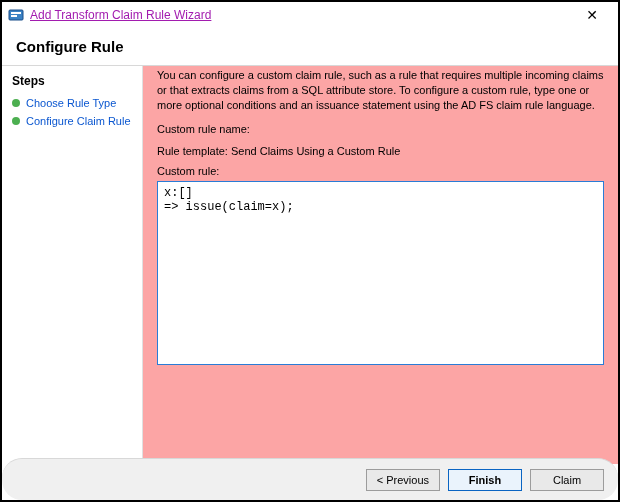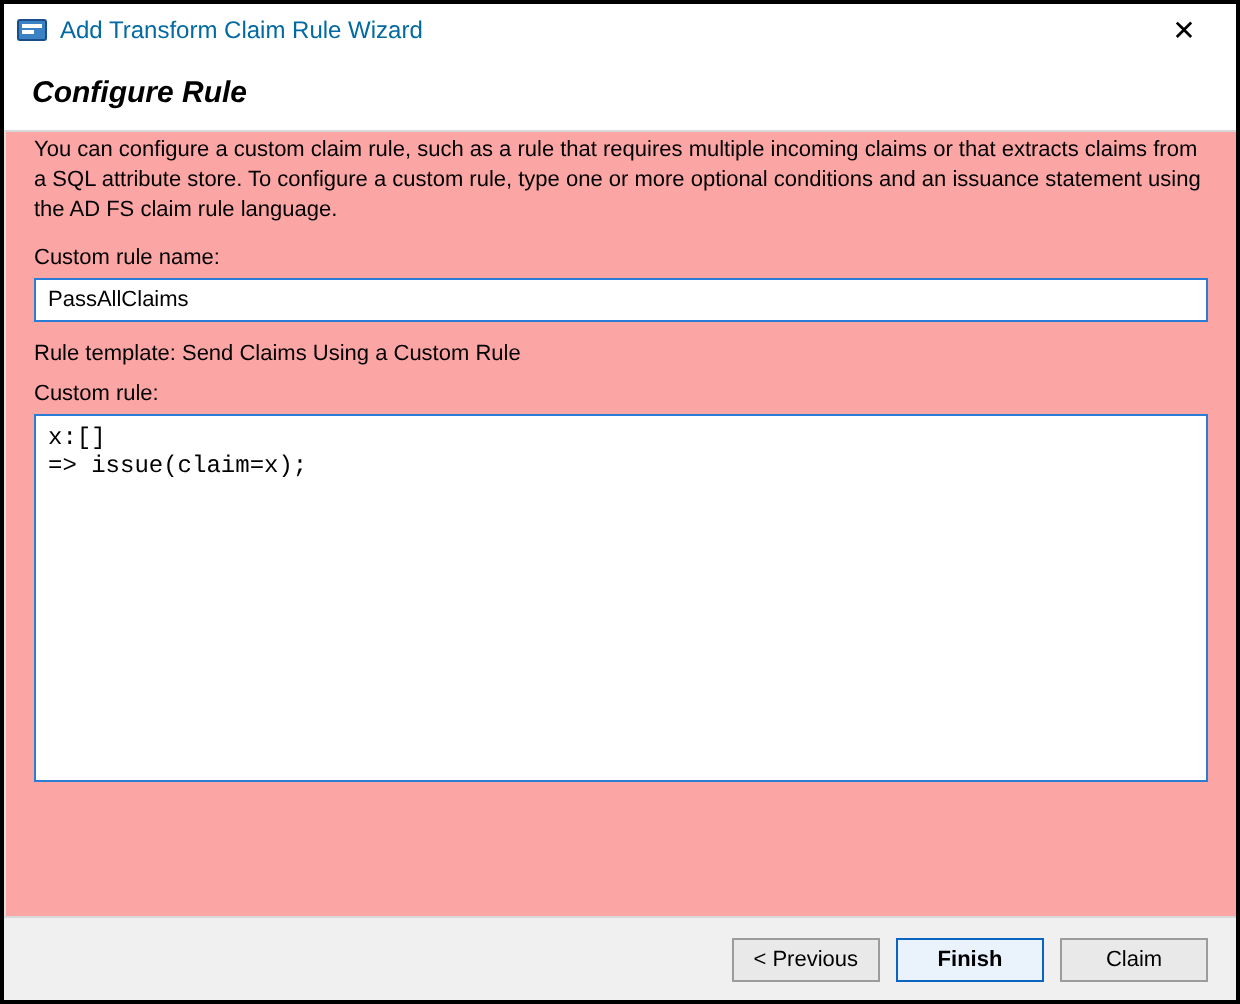--- a/index.html
+++ b/index.html
@@ -19,36 +19,35 @@
     display: flex;
     align-items: center;
     padding: 0 6px;
     background: #fff;
   }
   .titlebar .icon {
     width: 16px; height: 16px;
     margin-right: 6px;
     display: inline-flex; align-items: center; justify-content: center;
   }
-  .titlebar .title { font-size: 12px; color: #0369a1; }
+  .titlebar .title { font-size: 12px; color: #a21caf; text-decoration: underline; }
   .titlebar .close {
     margin-left: auto;
     width: 40px; height: 22px;
     display: flex; align-items: center; justify-content: center;
     font-size: 14px; color: #000;
   }
   .header {
     padding: 10px 14px 10px 14px;
   }
   .header h1 {
     margin: 0;
     font-size: 15px;
     font-weight: 700;
     color: #000;
-    font-style: italic;
   }
   .hr { border-top: 1px solid #d8d8d8; }
   .body {
     display: flex;
     height: 398px;
   }
   .sidebar {
     width: 140px;
     padding: 8px 10px;
     background: #fff;
@@ -107,20 +106,21 @@
     position: absolute;
     left: 0; right: 0; bottom: 0;
     height: 42px;
     background: #f0f0f0;
     border-top: 1px solid #d8d8d8;
     display: flex;
     align-items: center;
     justify-content: flex-end;
     padding: 0 14px;
     gap: 8px;
+    border-radius: 20px;
   }
   .btn {
     min-width: 74px;
     height: 22px;
     border: 1px solid #9c9c9c;
     background: #e9e9e9;
     font-size: 11px;
     padding: 0 10px;
     cursor: default;
   }
@@ -146,26 +146,36 @@
     <span>✕</span>
   </div>
 </div>
 
 <div class="header">
   <h1>Configure Rule</h1>
 </div>
 <div class="hr"></div>
 
 <div class="body">
+  <div class="sidebar">
+    <div class="steps-title">Steps</div>
+    <div class="step">
+      <span class="bullet"></span>
+      <a>Choose Rule Type</a>
+    </div>
+    <div class="step">
+      <span class="bullet"></span>
+      <a>Configure Claim Rule</a>
+    </div>
+  </div>
 
   <div class="content">
     <div class="desc">You can configure a custom claim rule, such as a rule that requires multiple incoming claims or that extracts claims from a SQL attribute store. To configure a custom rule, type one or more optional conditions and an issuance statement using the AD FS claim rule language.</div>
 
     <div class="label">Custom rule name:</div>
-    <input class="text-input" type="text" value="PassAllClaims" style="">
 
     <div class="rule-template">Rule template: Send Claims Using a Custom Rule</div>
 
     <div class="label">Custom rule:</div>
     <textarea class="custom-rule-box" style="">x:[]
 =&gt; issue(claim=x);</textarea>
   </div>
 </div>
 
 <div class="footer">

